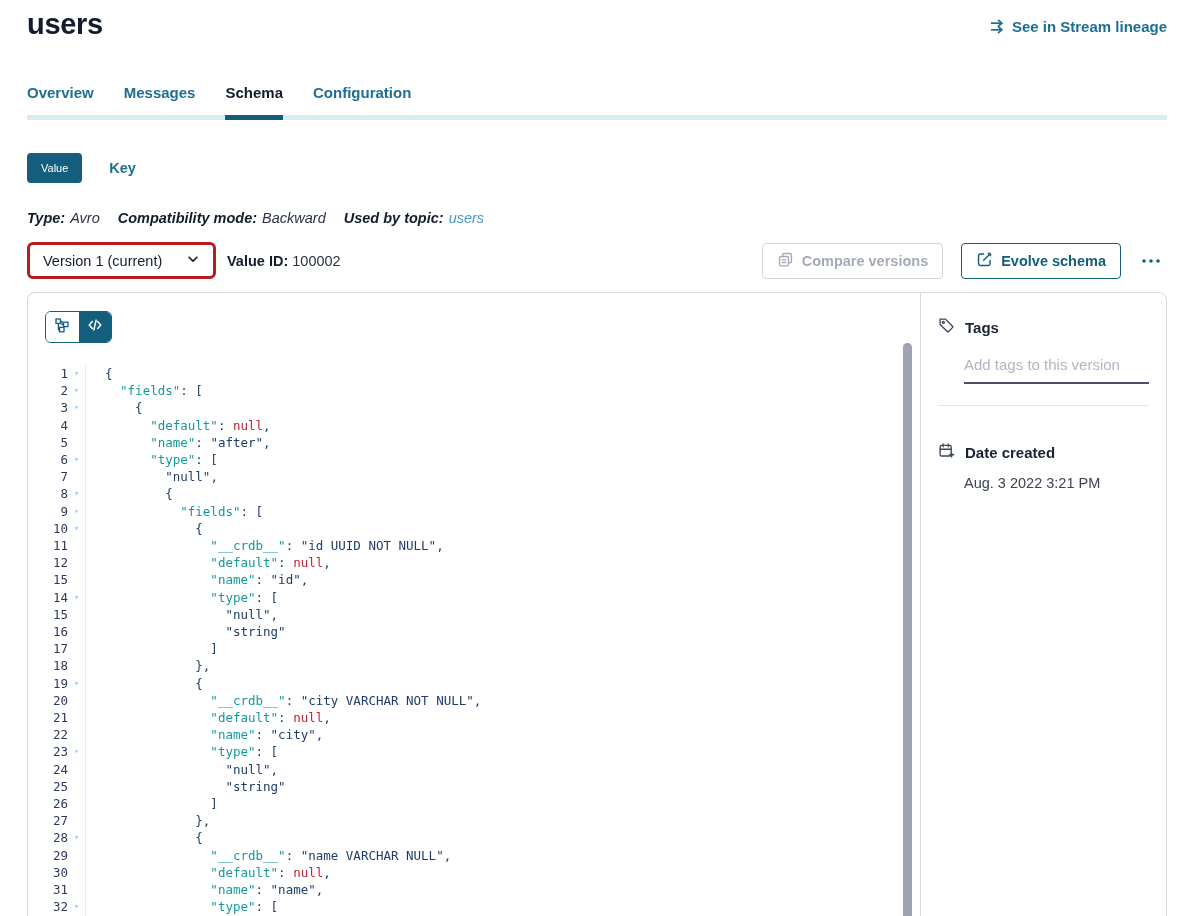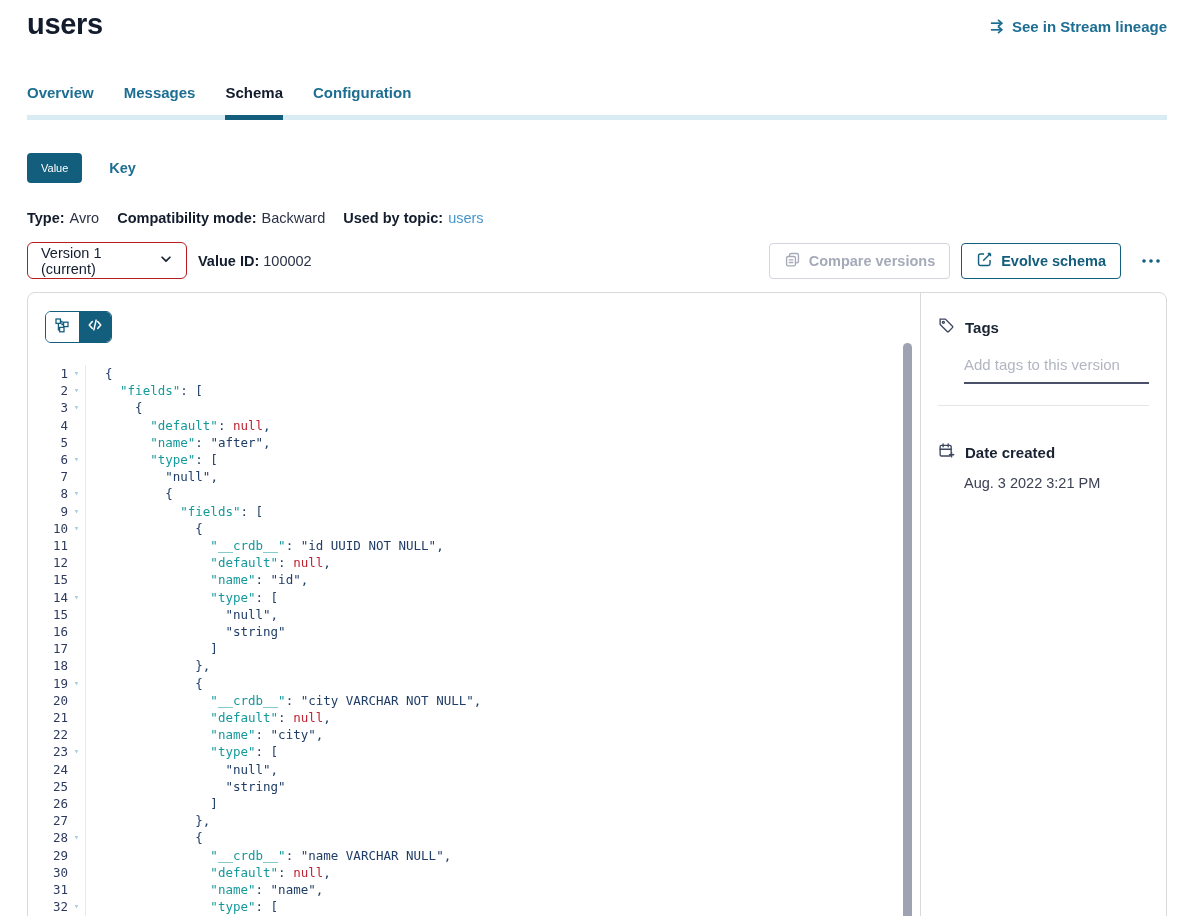--- a/index.html
+++ b/index.html
@@ -33,35 +33,35 @@
   
   .vk-row{margin-top:33px;display:flex;align-items:center;}
   .btn-value{background:var(--primary);color:#fff;border:none;border-radius:4px;
     font-family:inherit;font-size:11px;padding:9px 14px;cursor:pointer;}
   .btn-key{background:none;border:none;font-family:inherit;font-size:14.5px;font-weight:bold;
     color:var(--link);margin-left:27px;cursor:pointer;}
 
   
   .meta{margin-top:27px;font-size:14.5px;display:flex;gap:18px;}
   .meta b{color:var(--text-dark);}
-  .meta .grp{display:flex;gap:5px;}
+  .meta .grp{display:flex;gap:5px;font-style:italic;}
   .topic-link{color:var(--topic-link);cursor:pointer;}
 
   
   .controls{margin-top:16px;display:flex;align-items:center;}
-  .select{width:160px;height:37px;border:1px solid #b91c1c;border-radius:6px;display:flex;
+  .select{width:189px;height:37px;border:3px solid #b91c1c;border-radius:6px;display:flex;
     align-items:center;justify-content:space-between;padding:0 13px;font-size:14.5px;
     color:var(--text-dark);cursor:pointer;background:#fff;}
   .schema-id{margin-left:11px;font-size:14.5px;}
   .schema-id b{color:var(--text-dark);}
   .ctl-right{margin-left:auto;display:flex;align-items:center;}
   .btn{display:flex;align-items:center;gap:8px;height:36px;padding:0 14px;border-radius:4px;
     background:#fff;font-family:inherit;font-size:14.5px;font-weight:bold;cursor:pointer;}
   .btn-compare{border:1px solid var(--disabled-border);color:var(--disabled-text);cursor:default;}
-  .btn-evolve{border:1px solid var(--primary);color:var(--primary);margin-left:11px;}
+  .btn-evolve{border:1px solid var(--primary);color:var(--primary);margin-left:18px;}
   .more{margin-left:14px;color:var(--primary);cursor:pointer;display:flex;padding:4px;}
 
   
   .panel{margin-top:13px;border:1px solid var(--border);border-radius:8px;height:640px;
     display:flex;overflow:hidden;}
   .code-region{flex:1;position:relative;padding-top:18px;}
   .seg-toggle{margin-left:17px;width:67px;height:32px;border:1px solid var(--primary);
     border-radius:6px;overflow:hidden;display:flex;}
   .seg{flex:1;display:flex;align-items:center;justify-content:center;cursor:pointer;}
   .seg-tree{background:#fff;color:var(--primary);}

